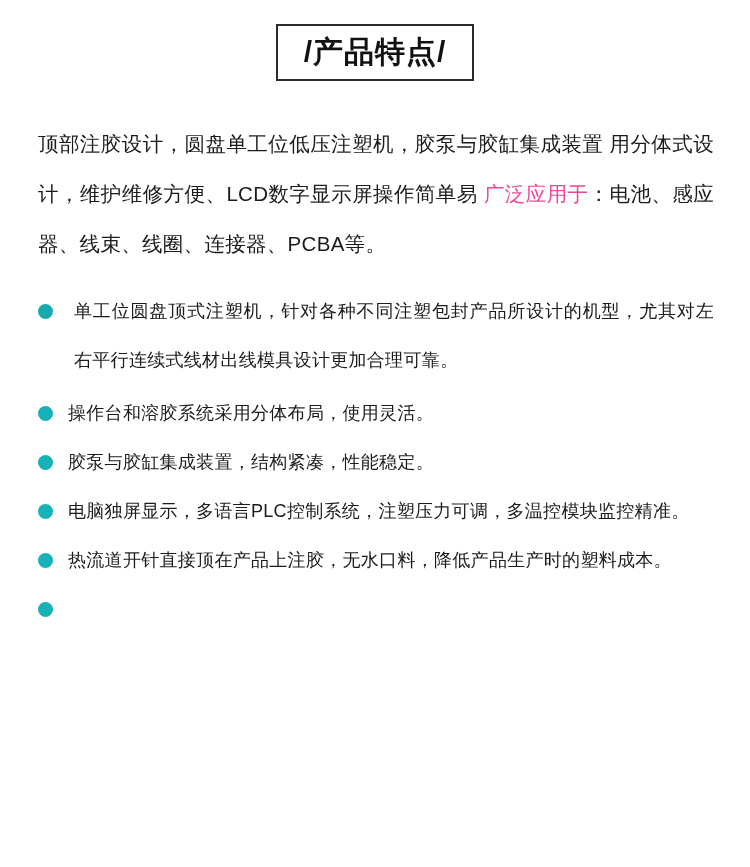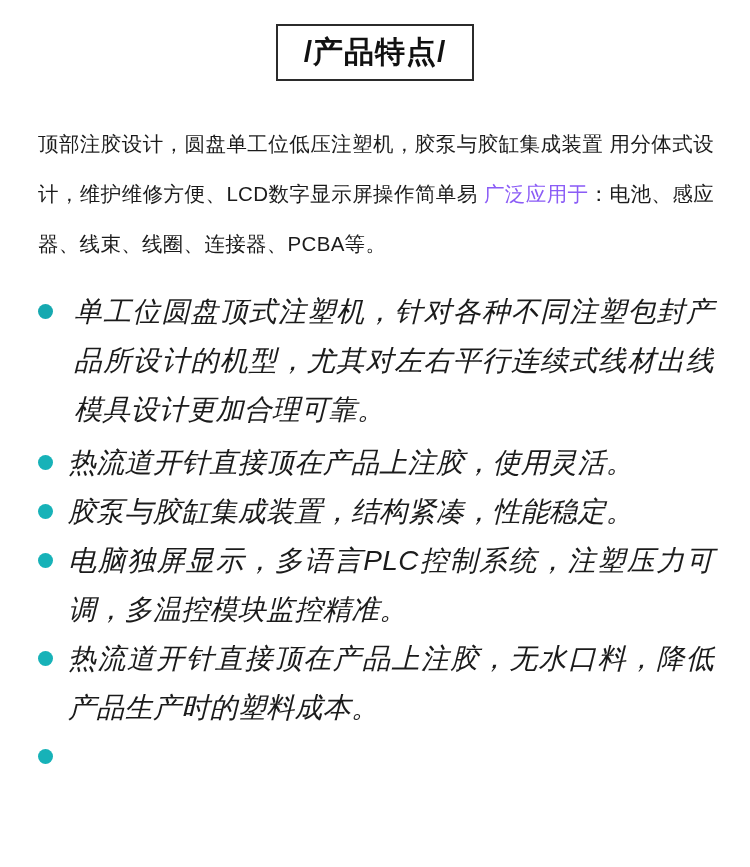--- a/index.html
+++ b/index.html
@@ -41,36 +41,35 @@
   
   .intro {
     margin: 38px 36px 0 38px;
     font-size: 20.5px;
     line-height: 50px;
     letter-spacing: 0.3px;
     color: #1b1b1b;
     text-align: justify;
   }
   .intro .highlight {
-    color: #8b5cf6;
+    color: #ec4899;
   }
 
   
   .features {
     margin: 18px 36px 0 38px;
   }
   .feature {
     position: relative;
-    font-size: 28px;
+    font-size: 18px;
     line-height: 49px;
     color: #1b1b1b;
     letter-spacing: 0.3px;
     padding-left: 30px;
     text-align: justify;
-    font-style: italic;
   }
   .feature.first {
     margin-bottom: 4px;
   }
   .bullet {
     position: absolute;
     left: 0;
     top: 17px;
     width: 15px;
     height: 15px;
@@ -103,21 +102,21 @@
 
   <div class="features">
 
     <div class="feature first">
       <span class="bullet"></span>
       <span class="txt">单工位圆盘顶式注塑机，针对各种不同注塑包封产品所设计的机型，尤其对左右平行连续式线材出线模具设计更加合理可靠。</span>
     </div>
 
     <div class="feature">
       <span class="bullet"></span>
-      <span class="txt">热流道开针直接顶在产品上注胶，使用灵活。</span>
+      <span class="txt">操作台和溶胶系统采用分体布局，使用灵活。</span>
     </div>
 
     <div class="feature">
       <span class="bullet"></span>
       <span class="txt">胶泵与胶缸集成装置，结构紧凑，性能稳定。</span>
     </div>
 
     <div class="feature">
       <span class="bullet"></span>
       <span class="txt">电脑独屏显示，多语言PLC控制系统，注塑压力可调，多温控模块监控精准。</span>

